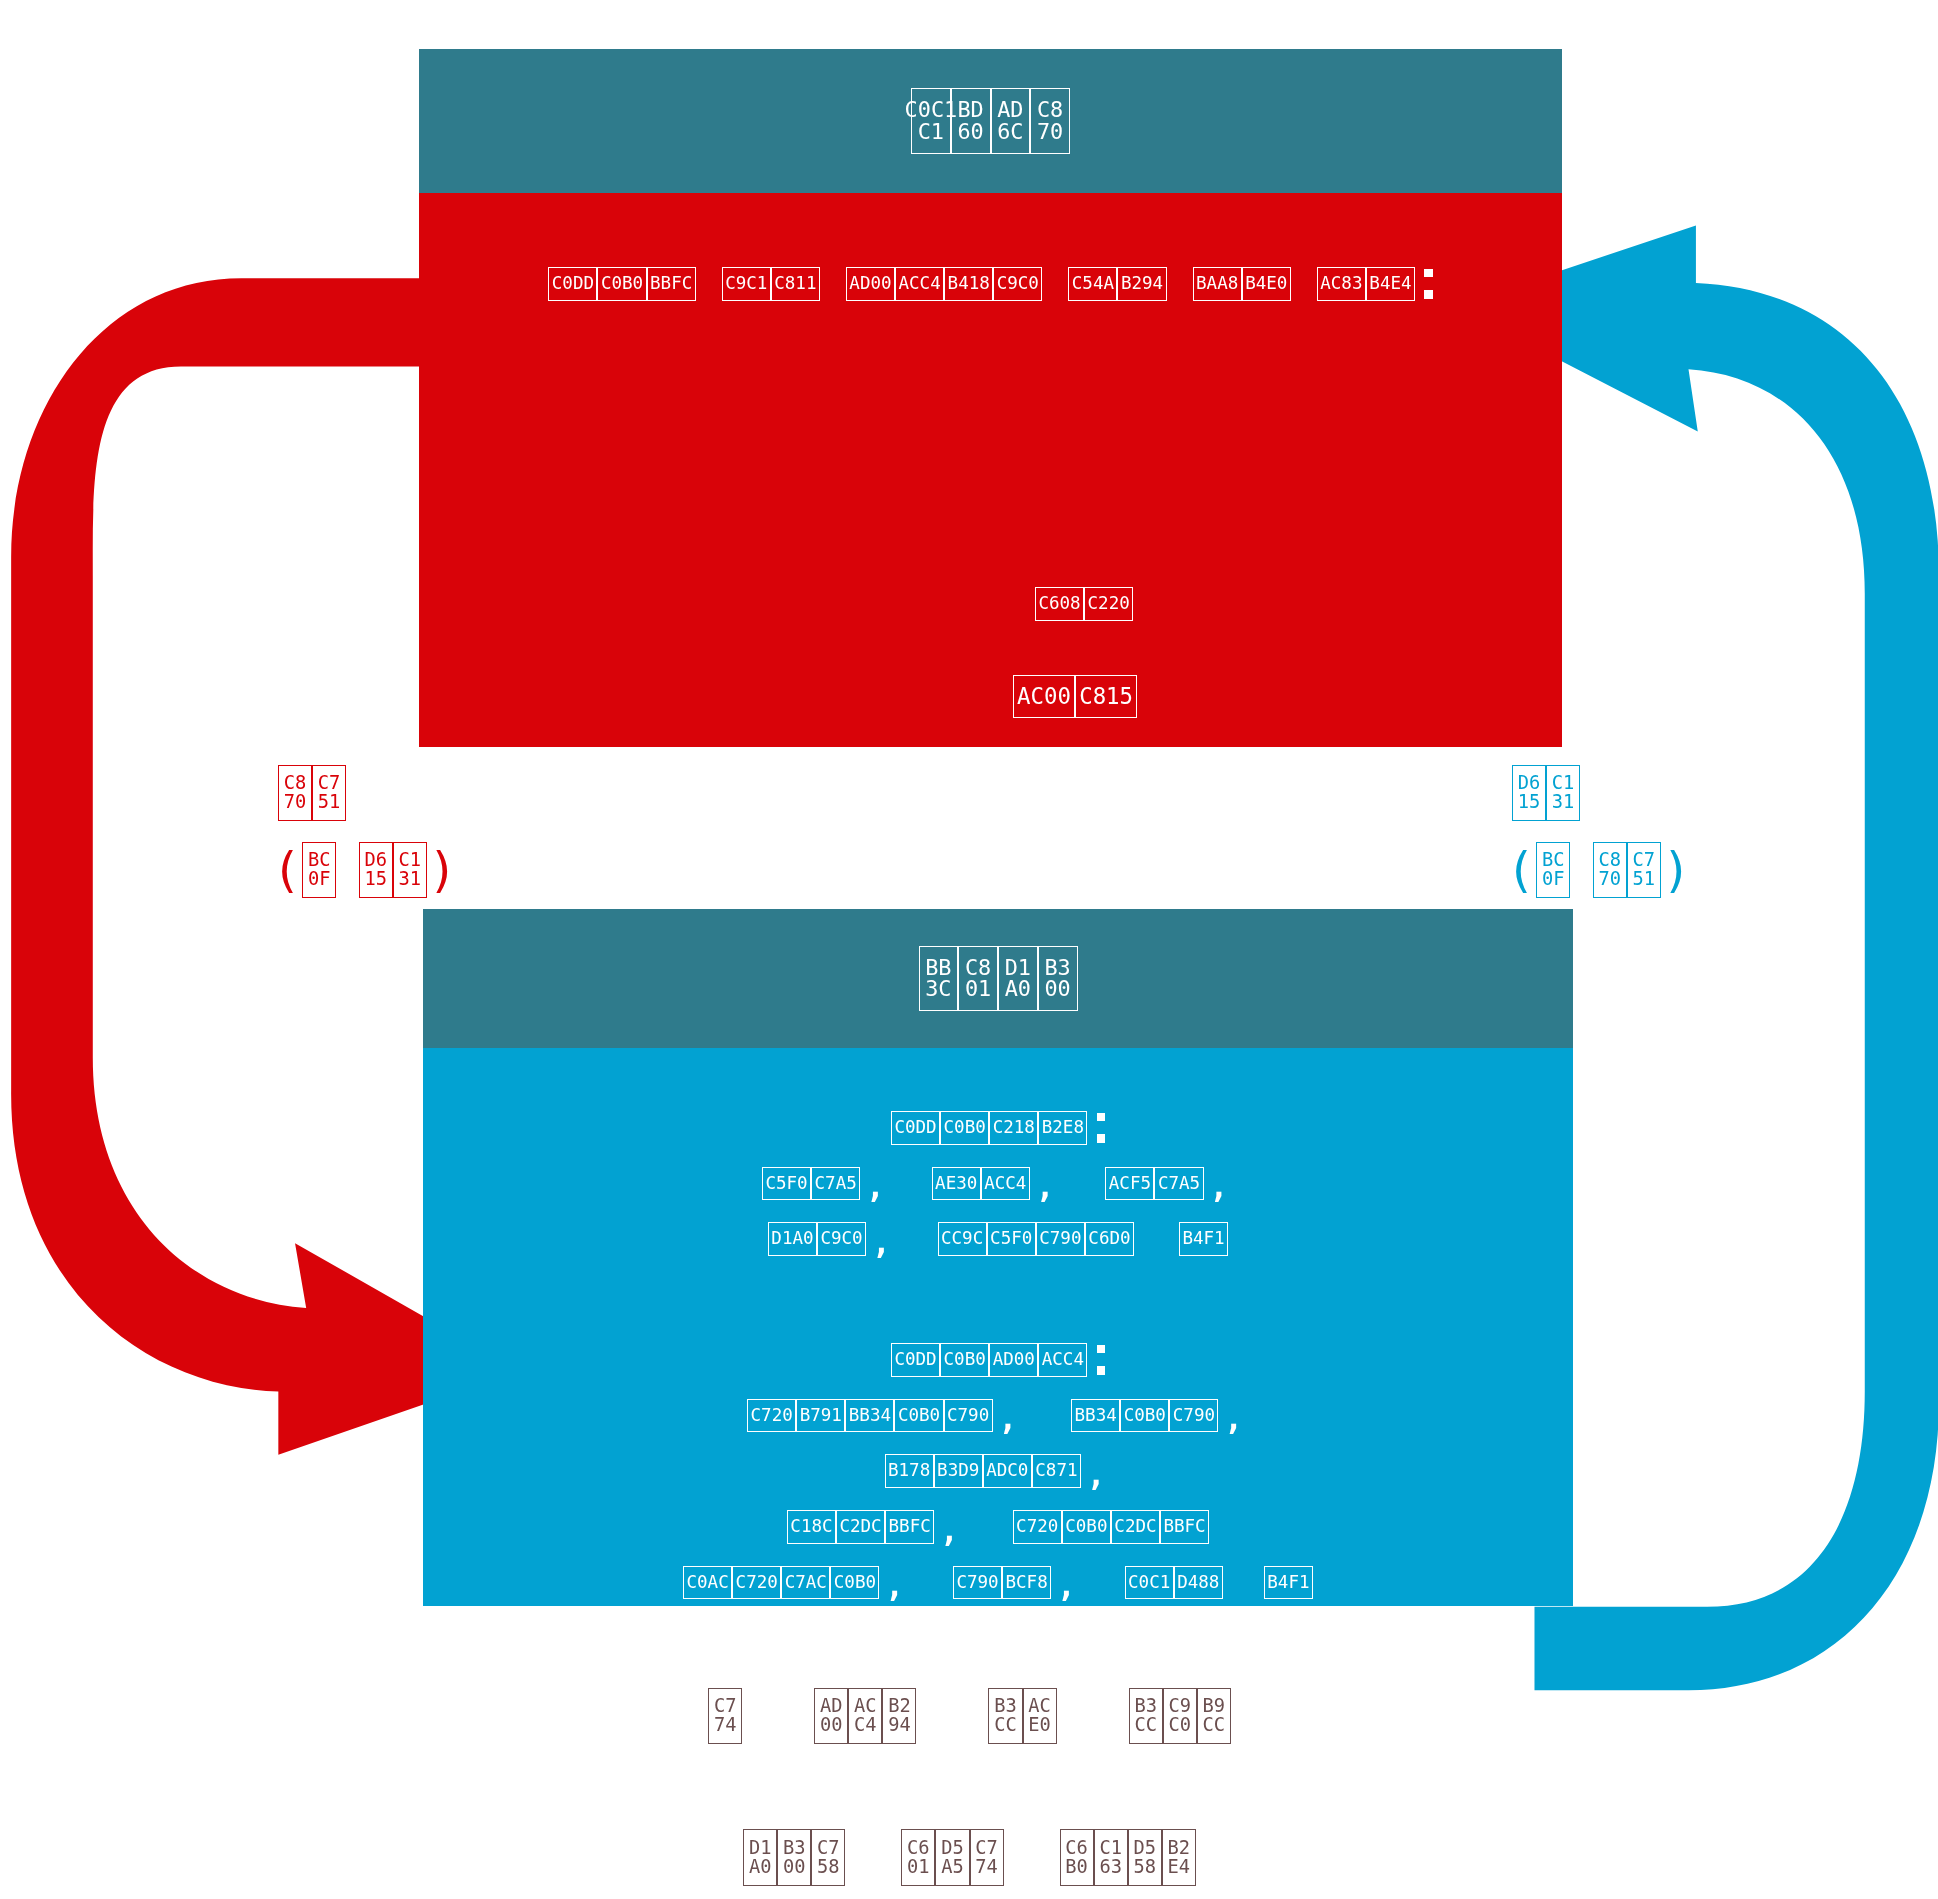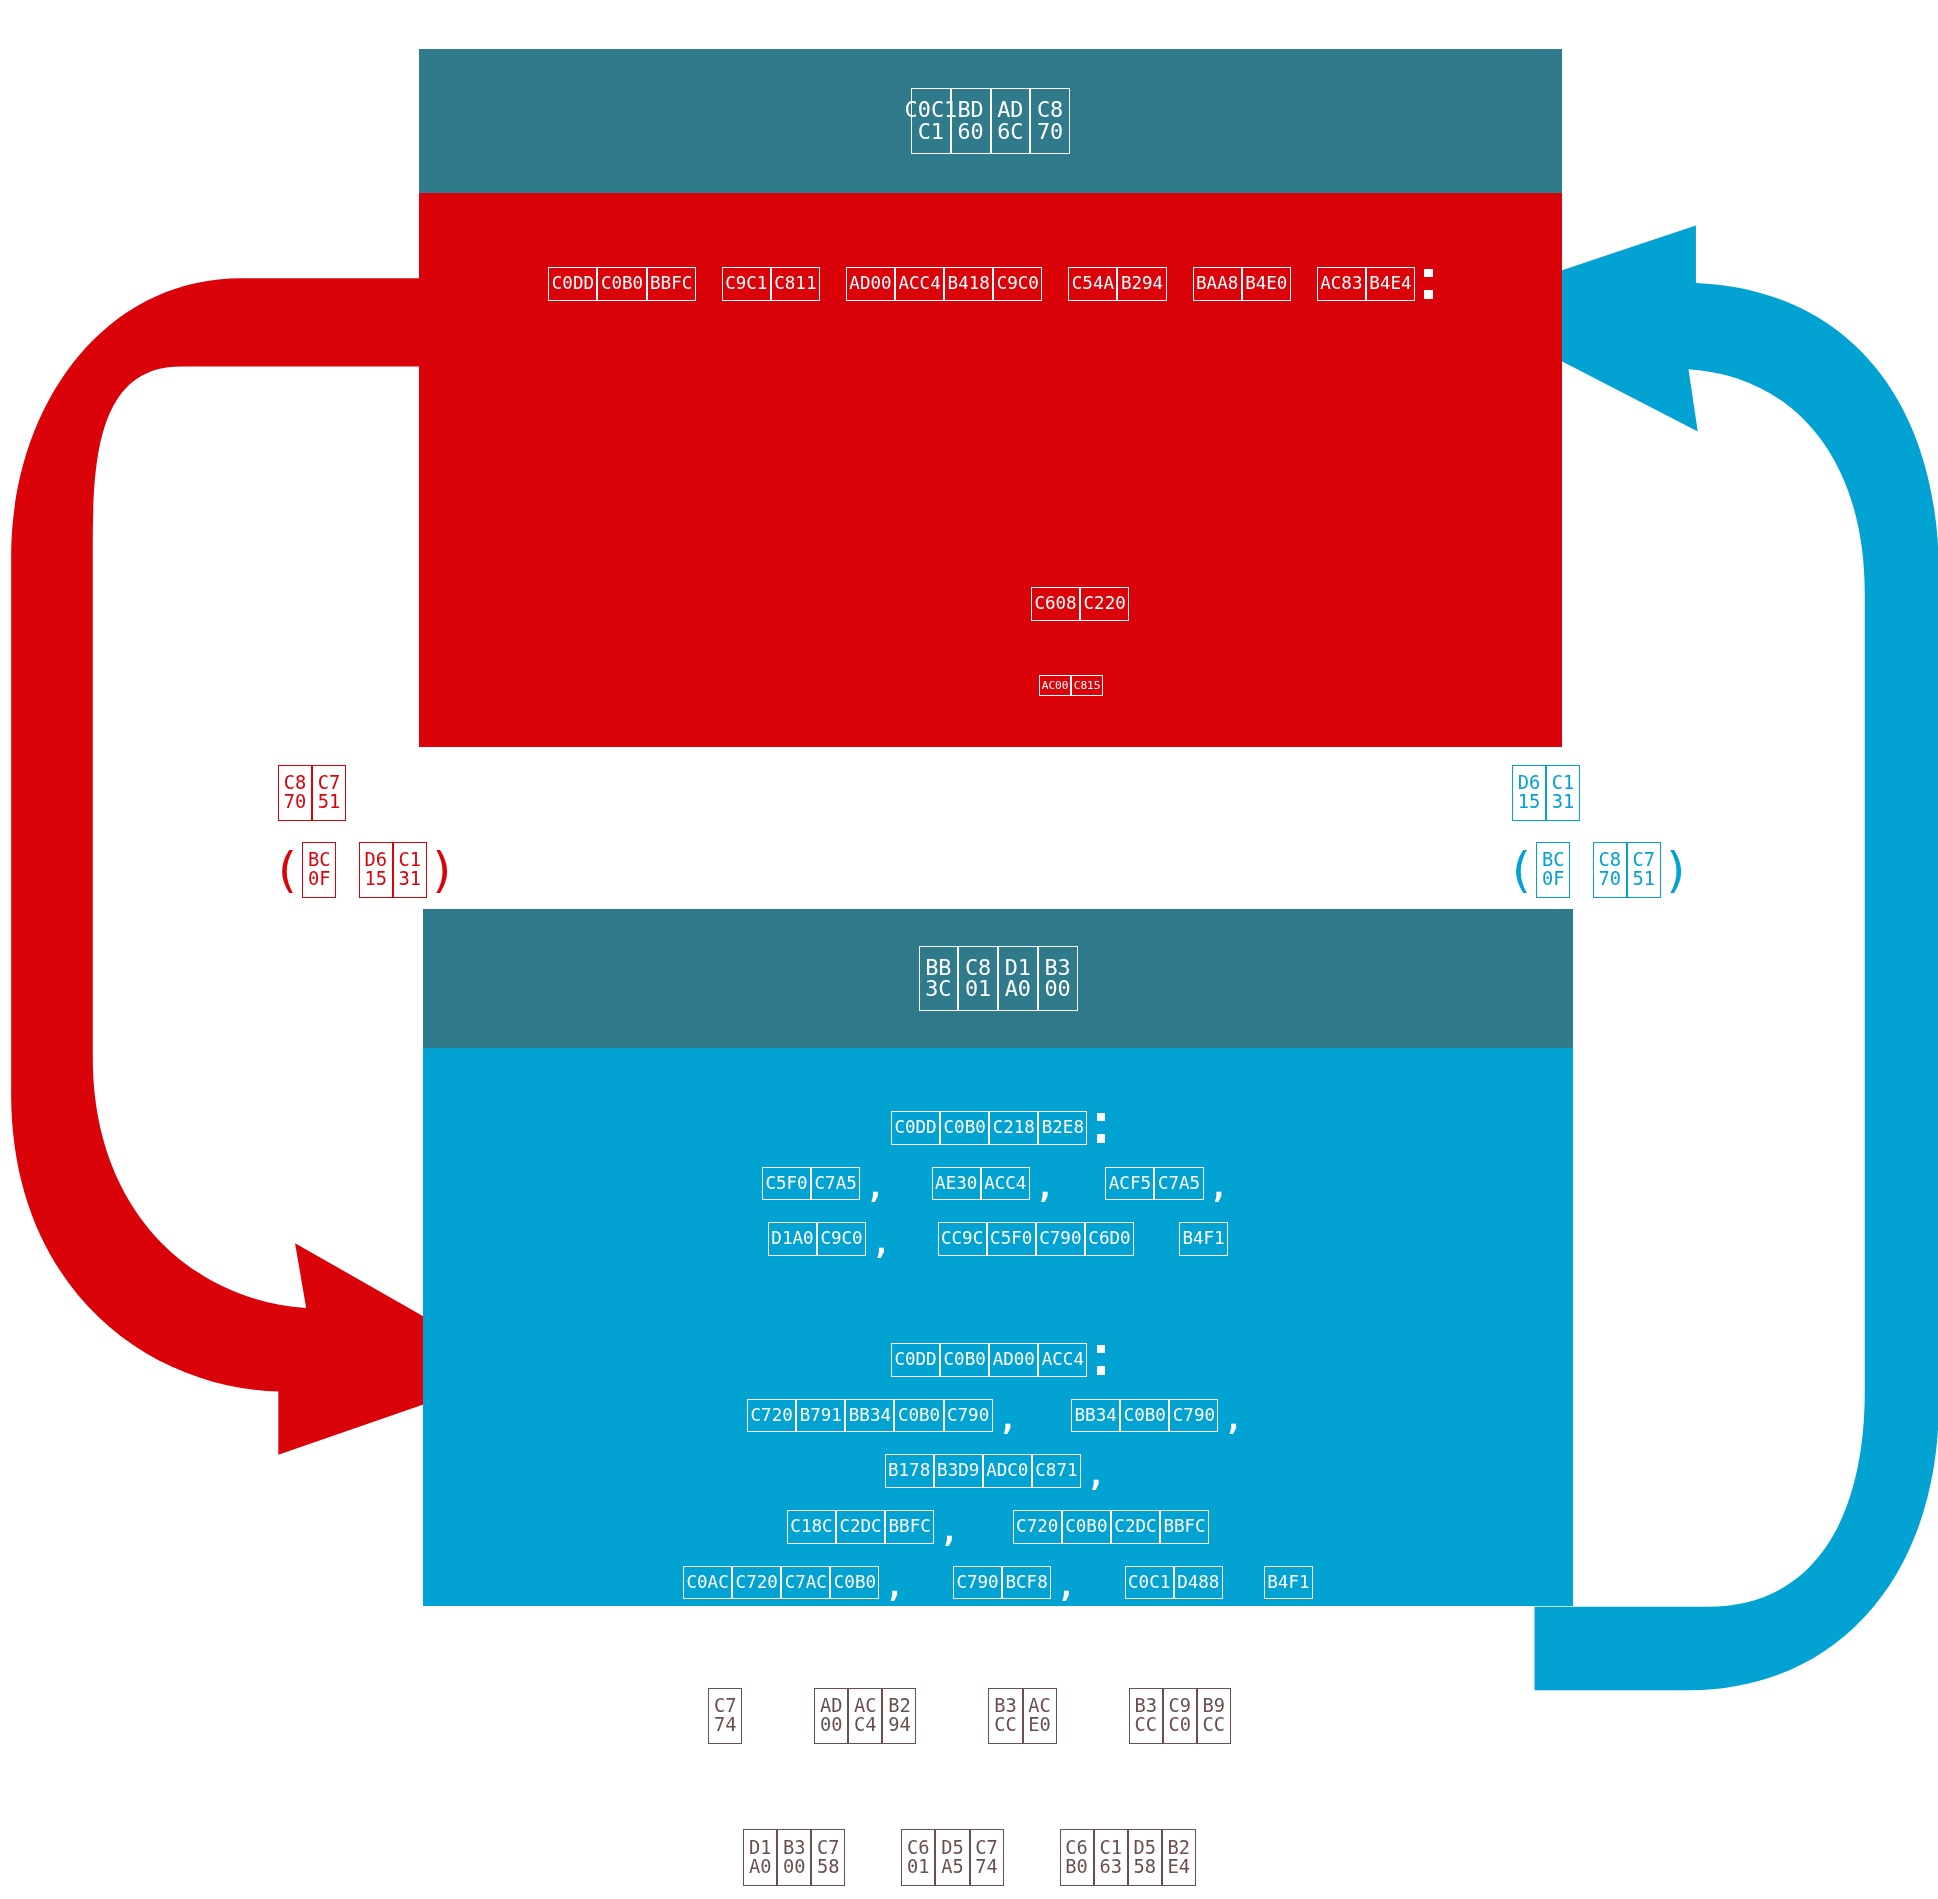--- a/index.html
+++ b/index.html
@@ -190,21 +190,21 @@
       <div class="rp-col rp-left">
         <div class="rp-item">
             <span class="tofu-row tf-wide" style="font-size:20.4px;padding-left:18px;">
               <span class="word">
                 <span class="tofu"><span>C608</span></span>
                 <span class="tofu"><span>C220</span></span>
               </span>
             </span>
           </div>
         <div class="rp-item">
-            <span class="tofu-row tf-wide" style="font-size:13px;">
+            <span class="tofu-row tf-wide" style="font-size:26px;">
               <span class="word">
                 <span class="tofu"><span>AC00</span></span>
                 <span class="tofu"><span>C815</span></span>
               </span>
             </span>
           </div>
         <div class="rp-item">
             <span class="tofu-row tf-wide" style="font-size:20.4px;">
               <span class="word">
                 <span class="tofu"><span>BB38</span></span>

